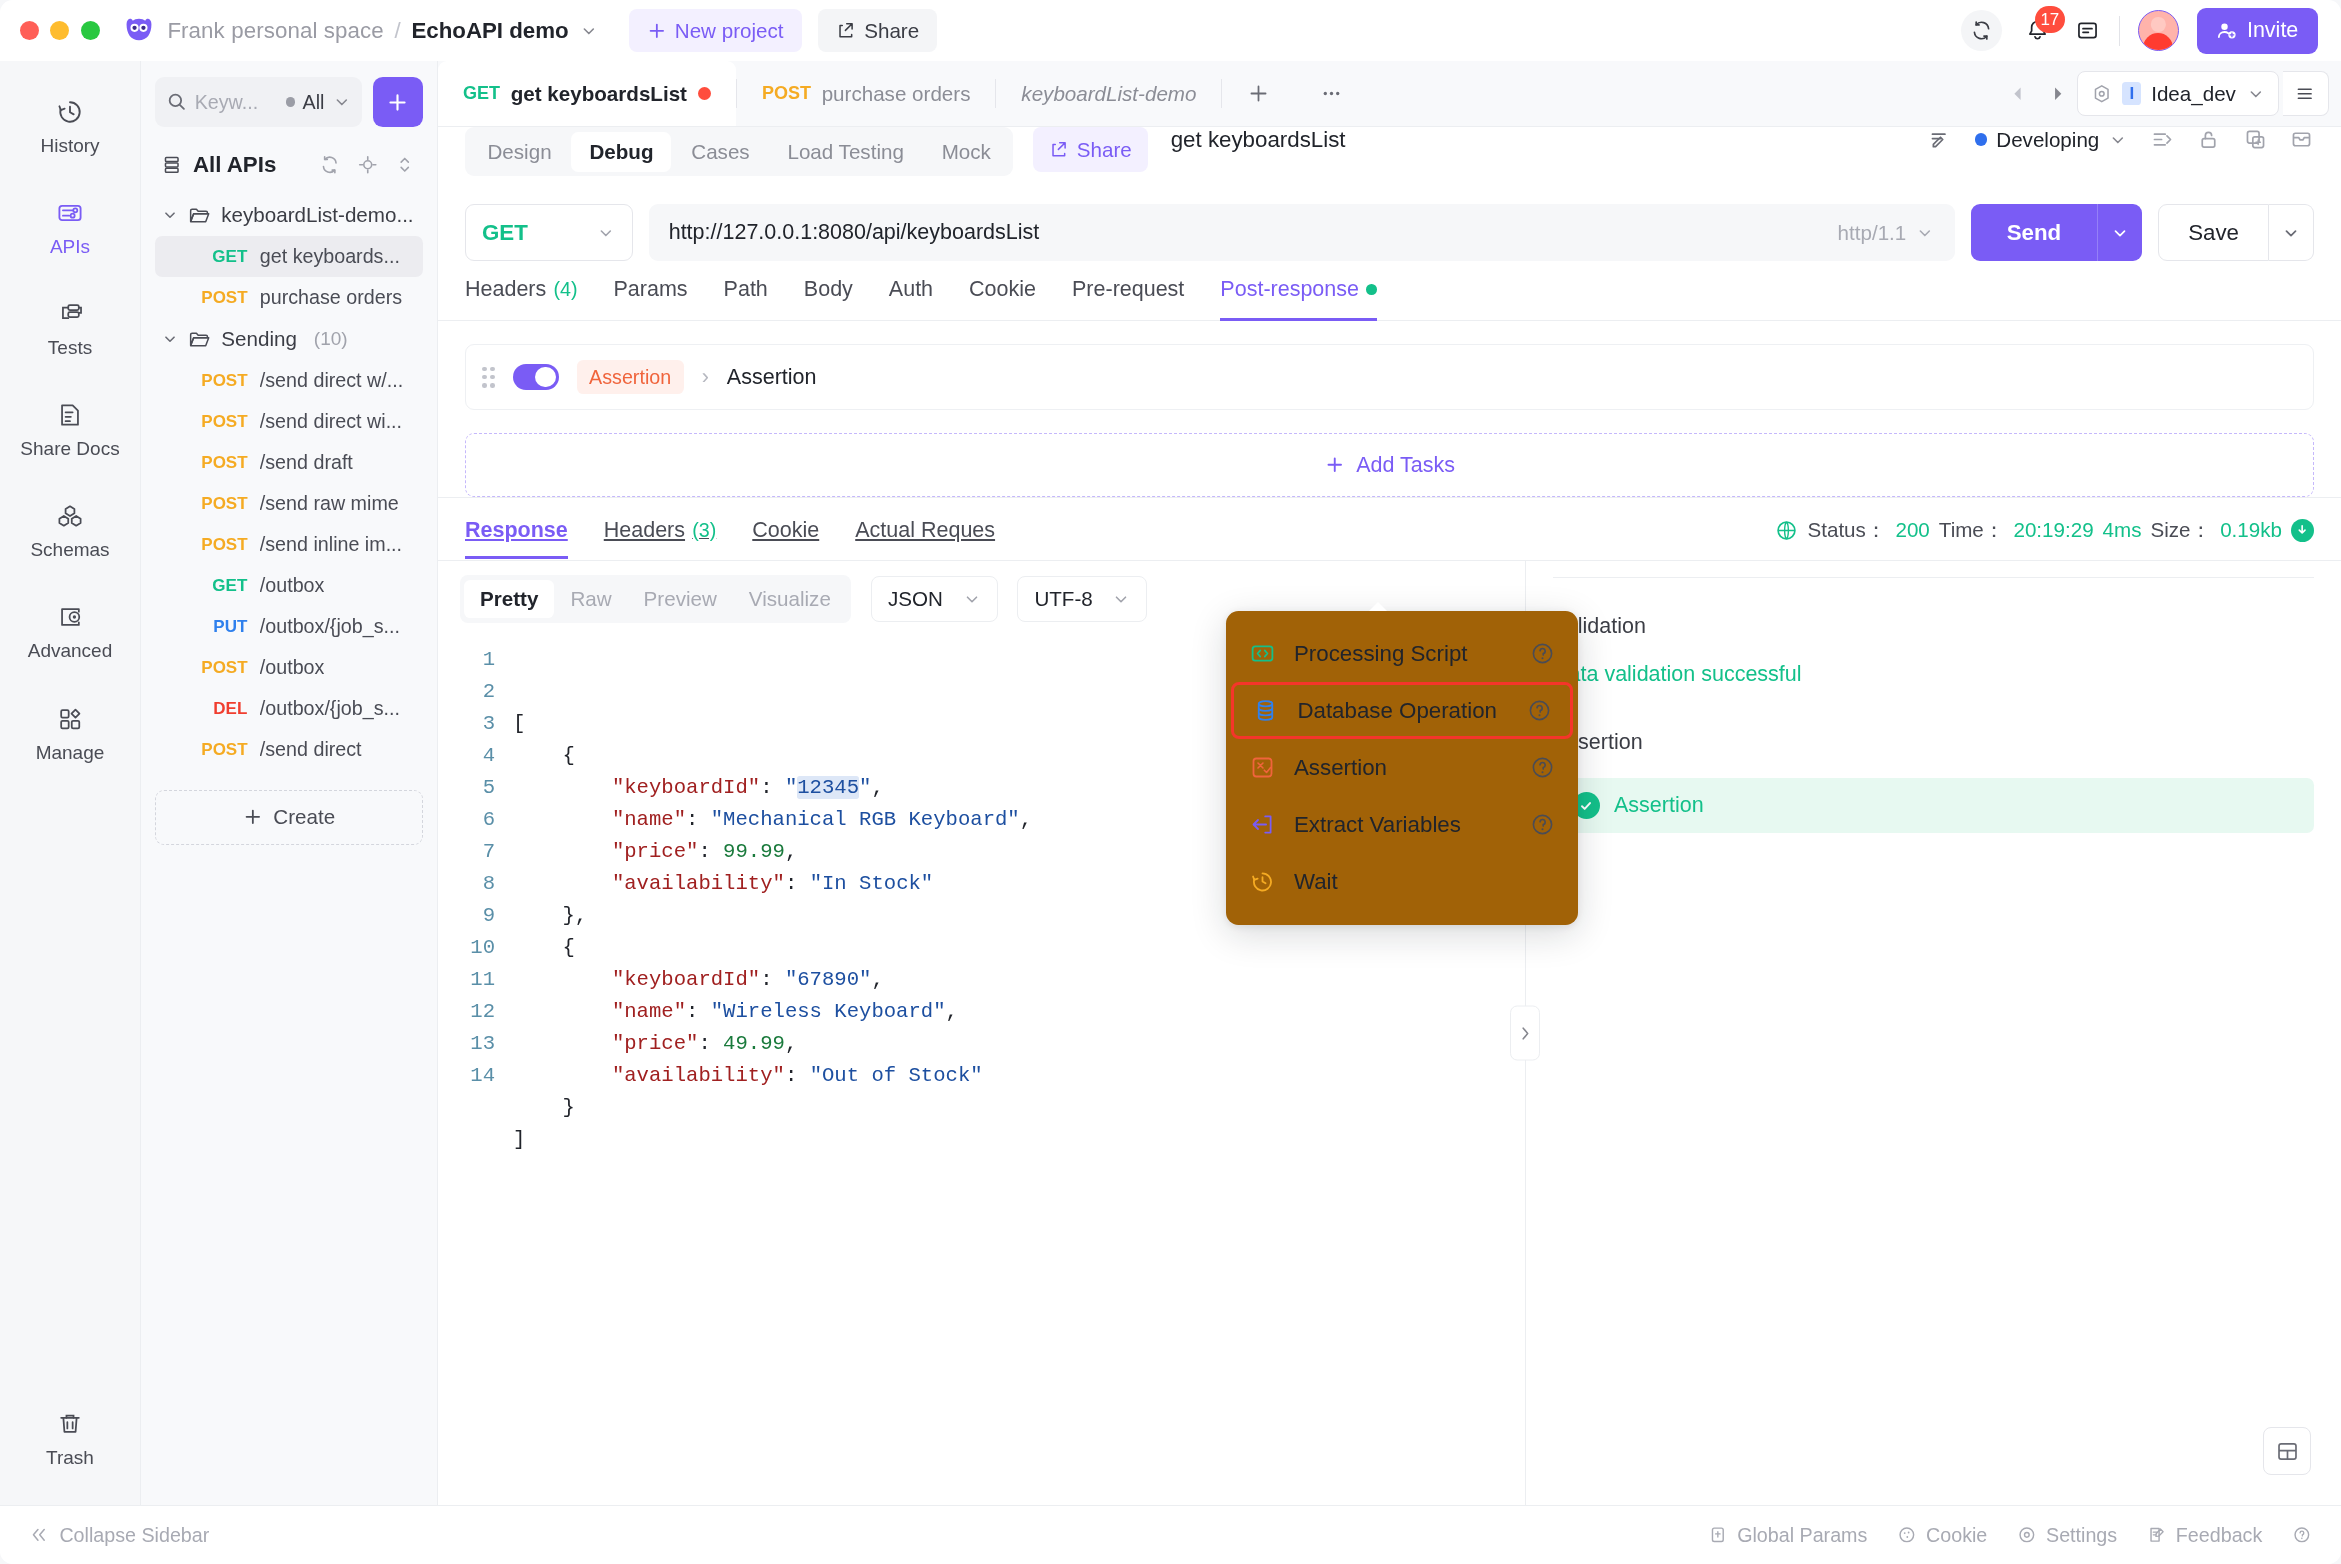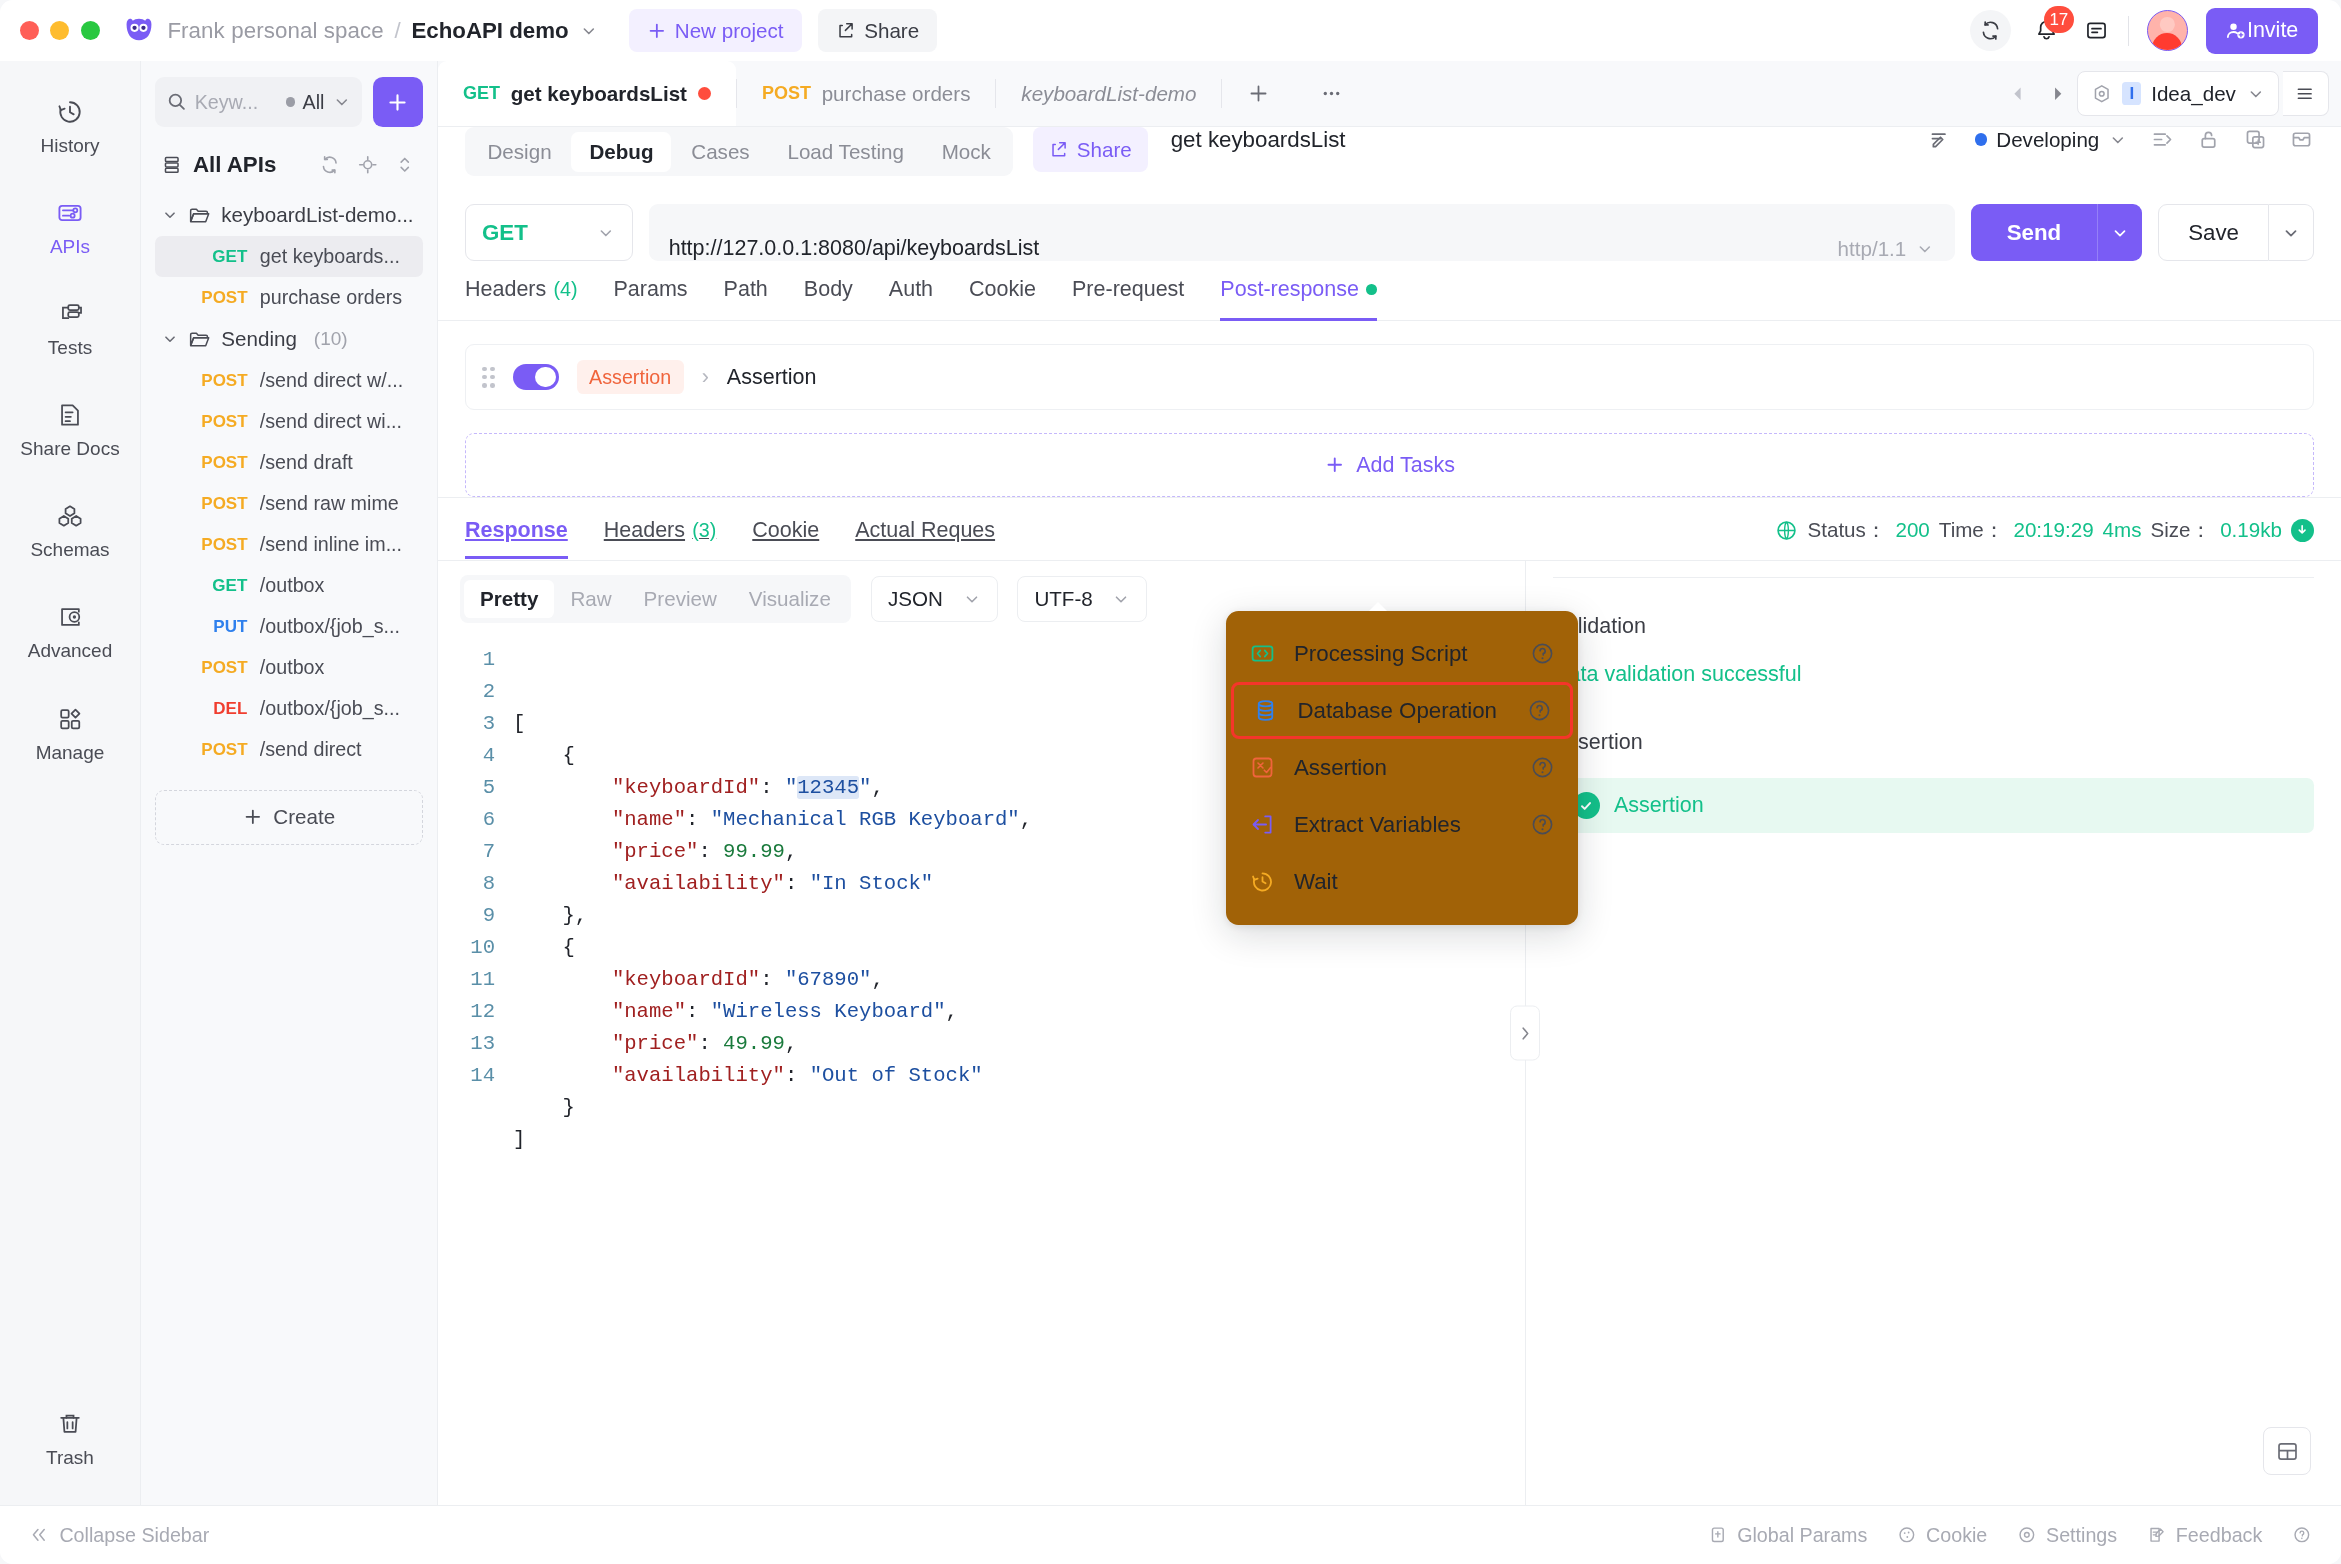--- a/index.html
+++ b/index.html
@@ -72,21 +72,21 @@
     content: ''; position: absolute; top: 6.3px; left: 50%; transform: translateX(-50%);
     width: 14.3px; height: 14.3px; border-radius: 50%; background: #ffc9c2;
   }
   .avatar::after {
     content: ''; position: absolute; bottom: -6.3px; left: 50%; transform: translateX(-50%);
     width: 30px; height: 23px; border-radius: 15px 15px 0 0; background: #ff3b30;
   }
   .btn-invite {
     height: 46px; background: #7a5cf5; color: #fff;
     border-radius: 9px; display: flex; align-items: center;
-    padding: 0 19.7px; font-size: 21.5px; cursor: pointer;
+    padding: 0 19.7px; gap: 9px; font-size: 21.5px; cursor: pointer;
   }
 
   
   .body { flex: 1; display: flex; min-height: 0; }
 
   
   .rail {
     width: 141px; flex: 0 0 141px;
     background: #f6f7f9;
     border-right: 0.9px solid #eceef1;
@@ -215,21 +215,21 @@
   
   .urlrow { display: flex; align-items: center; padding: 7.2px 27px 0; gap: 16px; }
   .method-sel {
     width: 168px; height: 57px; border: 0.9px solid #e5e6eb; border-radius: 9px;
     display: flex; align-items: center; justify-content: space-between;
     padding: 0 16px; cursor: pointer; background: #fff;
   }
   .method-sel .mv { font-size: 22.3px; font-weight: 700; color: #13c08a; }
   .url-input {
     flex: 1; height: 57px; background: #f6f7f9; border-radius: 9px;
-    display: flex; align-items: flex-end; padding: 0 19.7px; cursor: text;
+    display: flex; align-items: center; padding: 0 19.7px; cursor: text;
   }
   .url-input .uv { font-size: 21.5px; color: #21242b; flex: 1; }
   .proto { font-size: 20.6px; color: #a8aab3; display:flex; align-items:center; gap:9px; cursor:pointer;}
   .btn-send {
     height: 57px; background: #7a5cf5; color: #fff;
     border-radius: 9px 0 0 9px; display: flex; align-items: center;
     padding: 0 36px; font-size: 22.3px; font-weight: 600; cursor: pointer;
   }
   .btn-send-caret {
     height: 57px; width: 45px; background: #7a5cf5; color: #fff;

